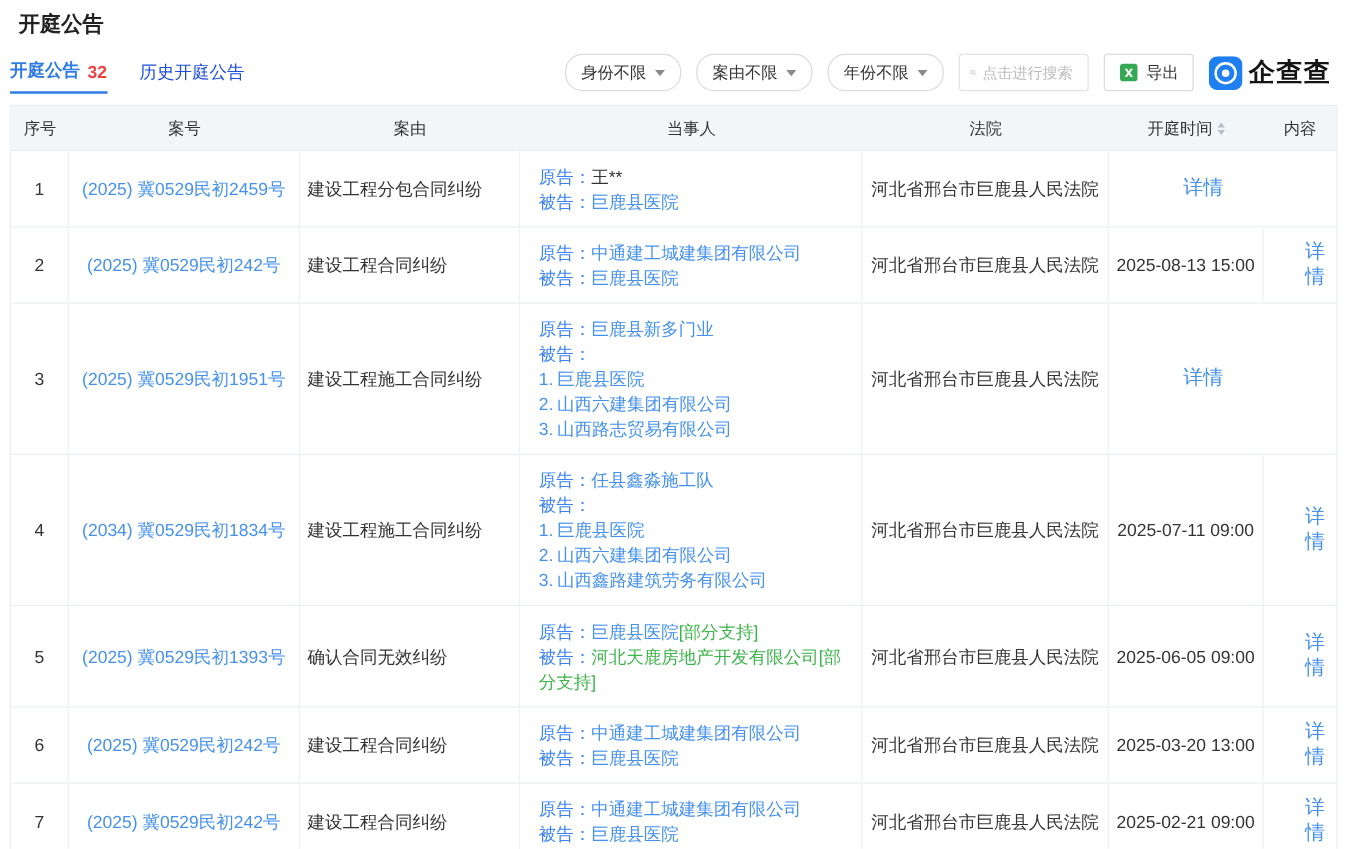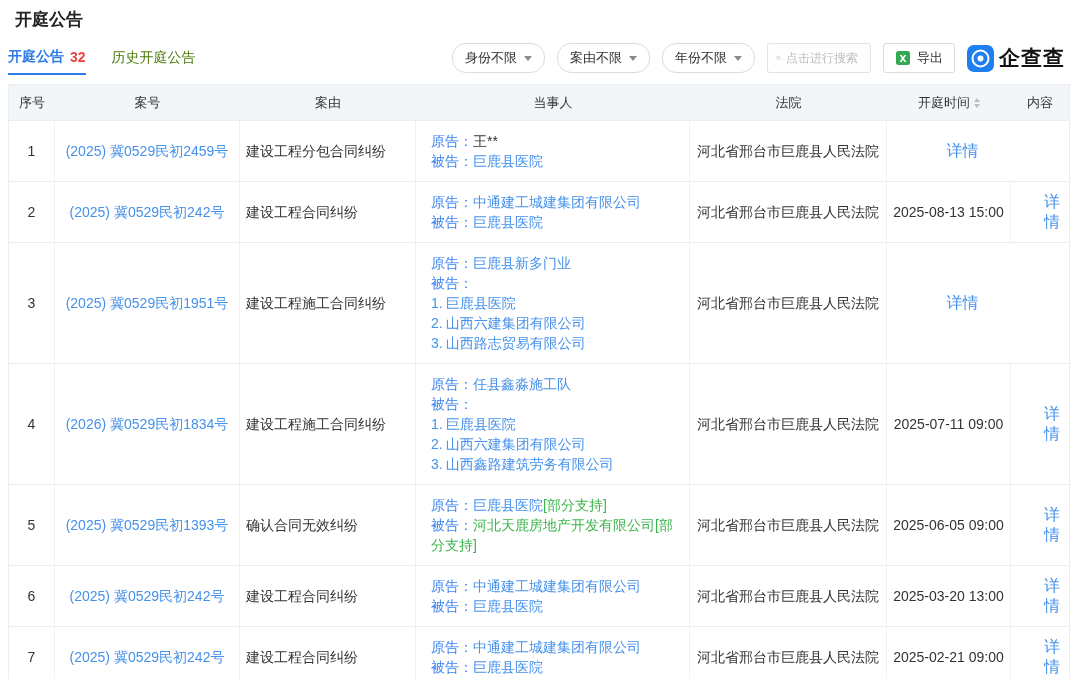--- a/index.html
+++ b/index.html
@@ -6,21 +6,21 @@
   html,body { background:#fff; }
   body {
     width:1080px; height:679px; overflow:hidden; position:relative;
     font-family:"Liberation Sans","DejaVu Sans",sans-serif;
     font-size:14px; color:#333;
   }
   .page { padding:0 8px; }
   .page-title { font-size:17px; font-weight:bold; color:#222; padding:8px 0 10px 7px; }
   .bar { display:flex; align-items:center; justify-content:space-between; height:34px; margin-bottom:9px; }
   .tabs { display:flex; align-items:stretch; height:34px; }
-  .tab { display:flex; align-items:center; margin-right:26px; cursor:pointer; font-size:14px; color:#4d7c0f; }
+  .tab { display:flex; align-items:center; margin-right:26px; cursor:pointer; font-size:14px; color:#1d4ed8; }
   .tab.active { color:var(--accent); font-weight:bold; border-bottom:2px solid var(--accent); }
   .tab-count { color:var(--count-red); font-weight:bold; margin-left:6px; }
   .controls { display:flex; align-items:center; gap:12px; padding-right:7px; }
   .filter-btn { display:flex; align-items:center; background:#fff; border:1px solid #dcdcdc; border-radius:14px;
     height:30px; padding:0 12px; font-size:13px; color:#333; cursor:pointer;
     font-family:"Liberation Sans","DejaVu Sans",sans-serif; }
   .caret { width:0; height:0; border-left:4px solid transparent; border-right:4px solid transparent;
     border-top:5px solid #8a8a8a; margin-left:7px; display:inline-block; }
   .search-box { display:flex; align-items:center; border:1px solid #e3e3e3; border-radius:3px;
     height:30px; padding:0 8px; width:104px; background:#fefefe; }
@@ -176,21 +176,21 @@
             <div class="pline"><span class="pnum">3.</span><span class="lnk">山西路志贸易有限公司</span></div>
           </div>
           <div class="cell c-center">河北省邢台市巨鹿县人民法院</div>
           <div class="cell c-center">
             <span class="detail">详情</span>
           </div>
         </div>
         <div class="trow">
           <div class="cell c-center">4</div>
           <div class="cell c-center">
-            <span class="case-no">(2026) 冀0529民初1834号</span>
+            <span class="case-no">(2034) 冀0529民初1834号</span>
           </div>
           <div class="cell c-left">建设工程施工合同纠纷</div>
           <div class="cell c-parties">
             <div class="pline"><span class="plabel">原告：</span><span class="lnk">任县鑫淼施工队</span></div>
             <div class="pline"><span class="plabel">被告：</span></div>
             <div class="pline"><span class="pnum">1.</span><span class="lnk">巨鹿县医院</span></div>
             <div class="pline"><span class="pnum">2.</span><span class="lnk">山西六建集团有限公司</span></div>
             <div class="pline"><span class="pnum">3.</span><span class="lnk">山西鑫路建筑劳务有限公司</span></div>
           </div>
           <div class="cell c-center">河北省邢台市巨鹿县人民法院</div>

